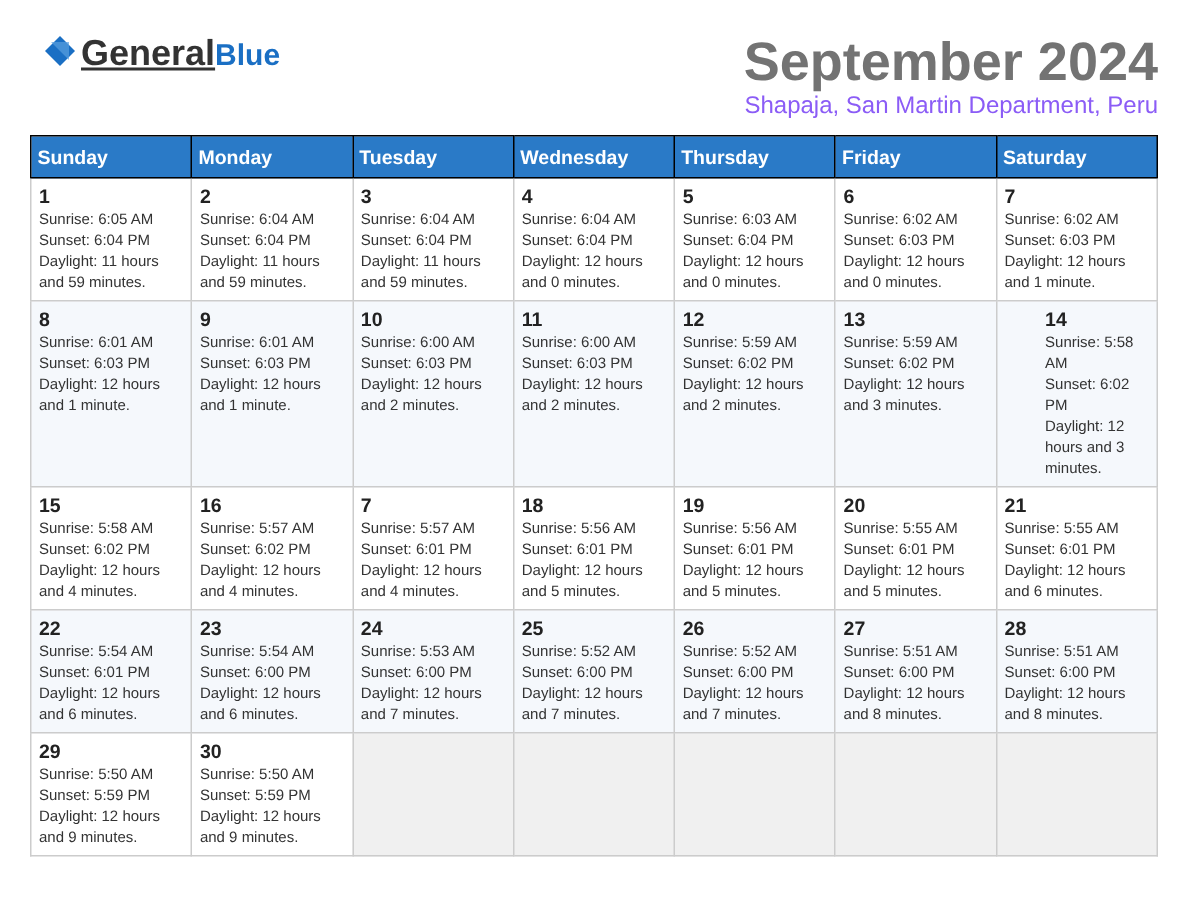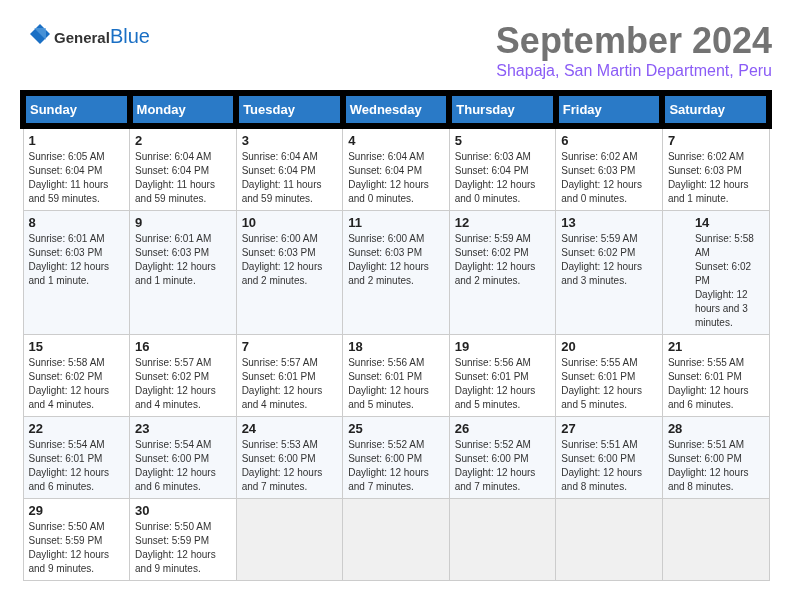--- a/index.html
+++ b/index.html
@@ -38,21 +38,21 @@
       border-collapse: collapse;
       font-size: 11px;
     }
     .calendar th {
       background-color: #2a7ac7;
       color: #fff;
       padding: 6px 4px;
       text-align: left;
       font-size: 13px;
       font-weight: bold;
-      border: 6px solid #000000;
+      border: 1px solid #000000;
     }
     .calendar td {
       border: 1px solid #ccc;
       padding: 4px 5px;
       vertical-align: top;
       background: #fff;
       min-height: 80px;
       width: calc(100% / 7);
     }
     .calendar tr:nth-child(even) td {
@@ -72,27 +72,28 @@
     }
     .empty-cell {
       background: #f0f0f0 !important;
     }
     .logo-wrapper {
       display: flex;
       align-items: center;
       gap: 2px;
     }
     .logo-general {
-      font-size: 15px;
+      font-size: 24px;
       font-weight: bold;
       color: #333;
+      text-decoration: underline;
     }
     .logo-blue {
       font-size: 20px;
-      font-weight: normal;
+      font-weight: bold;
       color: #1a6fc4;
     }
   </style>
 </head>
 <body>
 
 <div class="header">
   <div class="logo">
     <div class="logo-wrapper">
       <svg width="32" height="32" viewBox="0 0 32 32">

